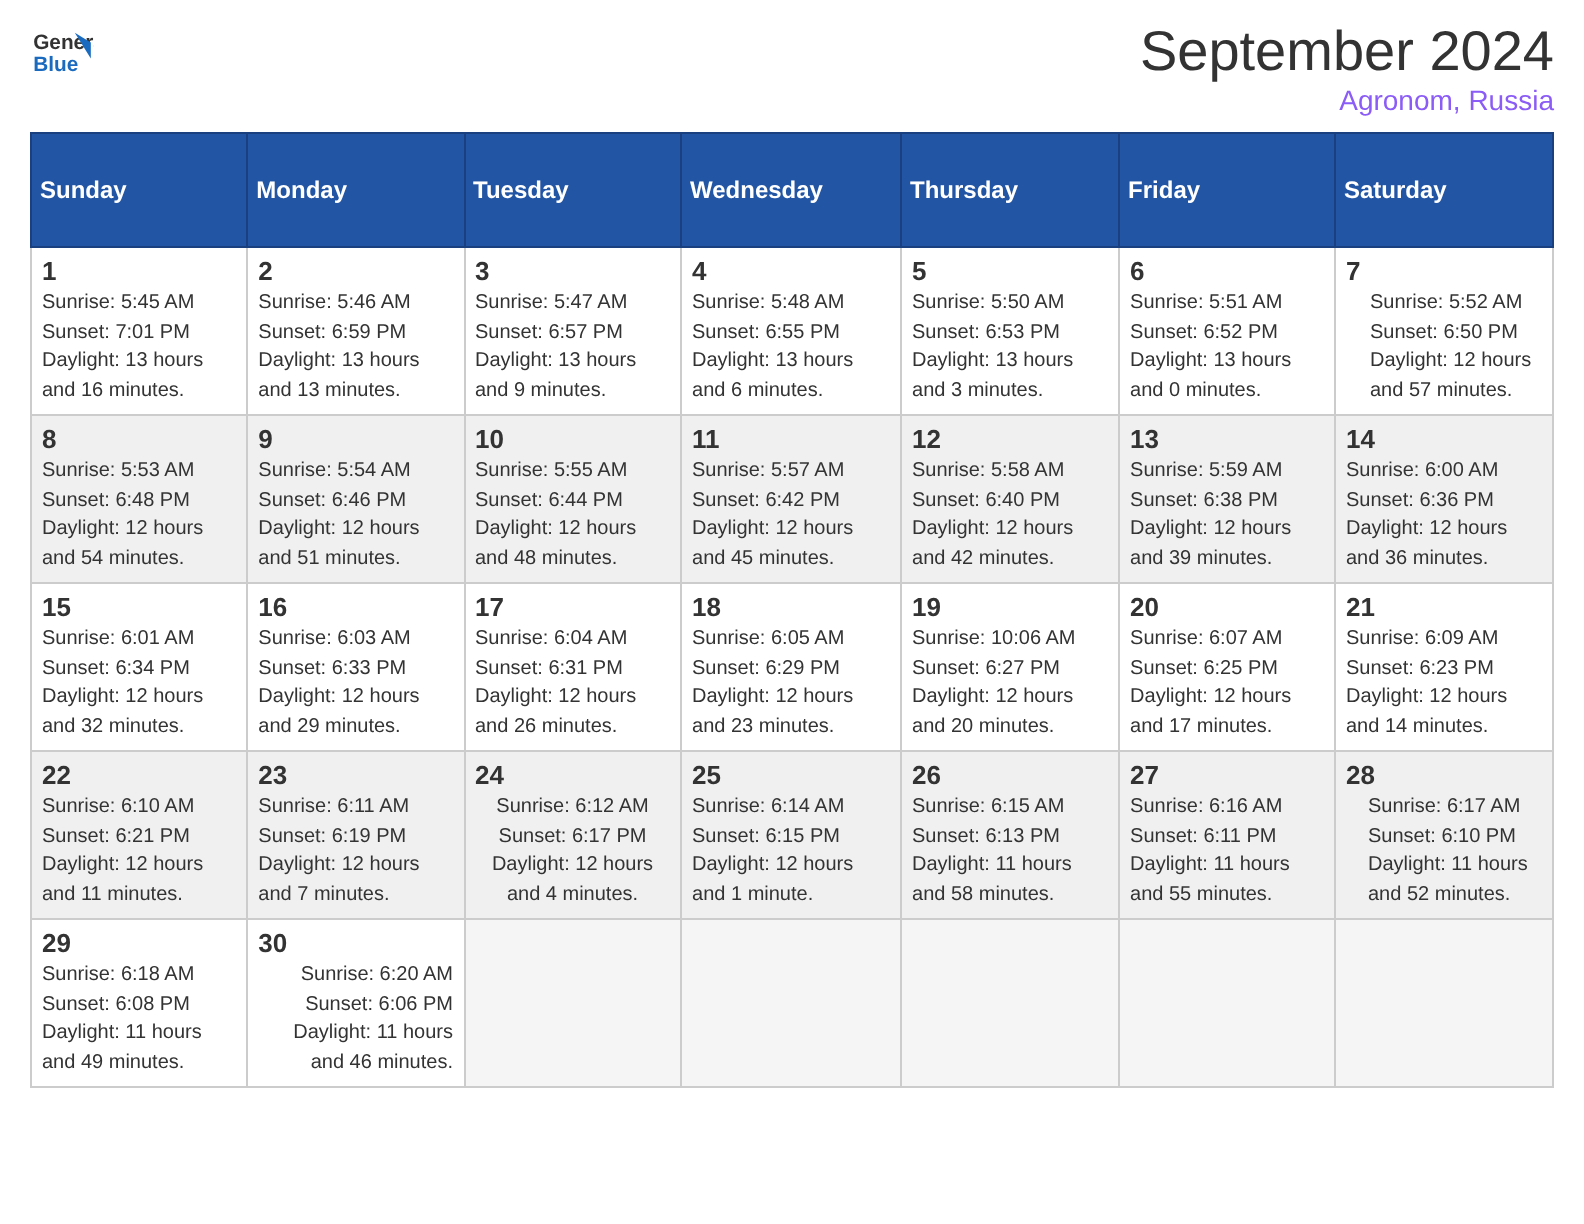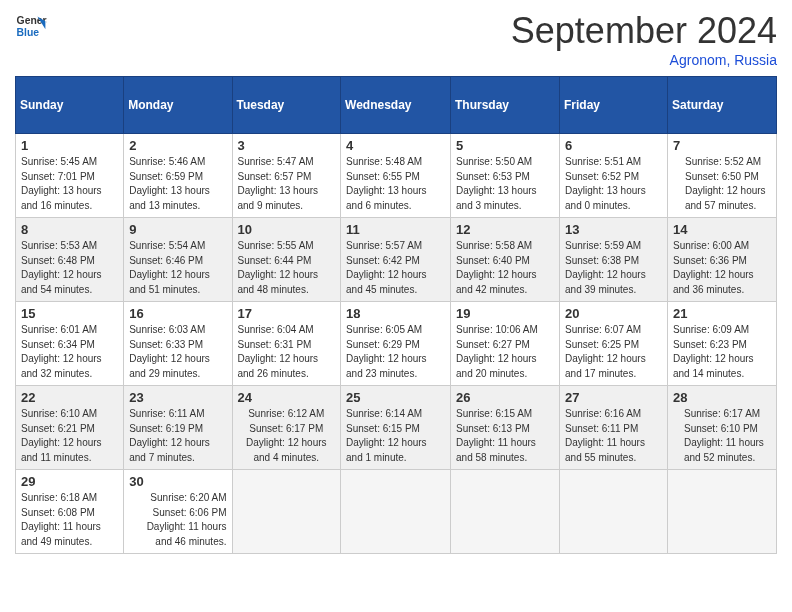--- a/index.html
+++ b/index.html
@@ -28,27 +28,27 @@
       gap: 4px;
     }
     .logo-icon {
       width: 32px;
       height: 32px;
     }
     .title-block {
       text-align: right;
     }
     .month-title {
-      font-size: 36px;
+      font-size: 28px;
       font-weight: normal;
       color: #333;
     }
     .location {
       font-size: 14px;
-      color: #1d4ed8;
+      color: #8b5cf6;
     }
     .calendar-table {
       width: 100%;
       border-collapse: collapse;
       font-size: 10.5px;
     }
     .calendar-table th {
       background: #2255a4;
       color: #fff;
       padding: 21px 4px;

